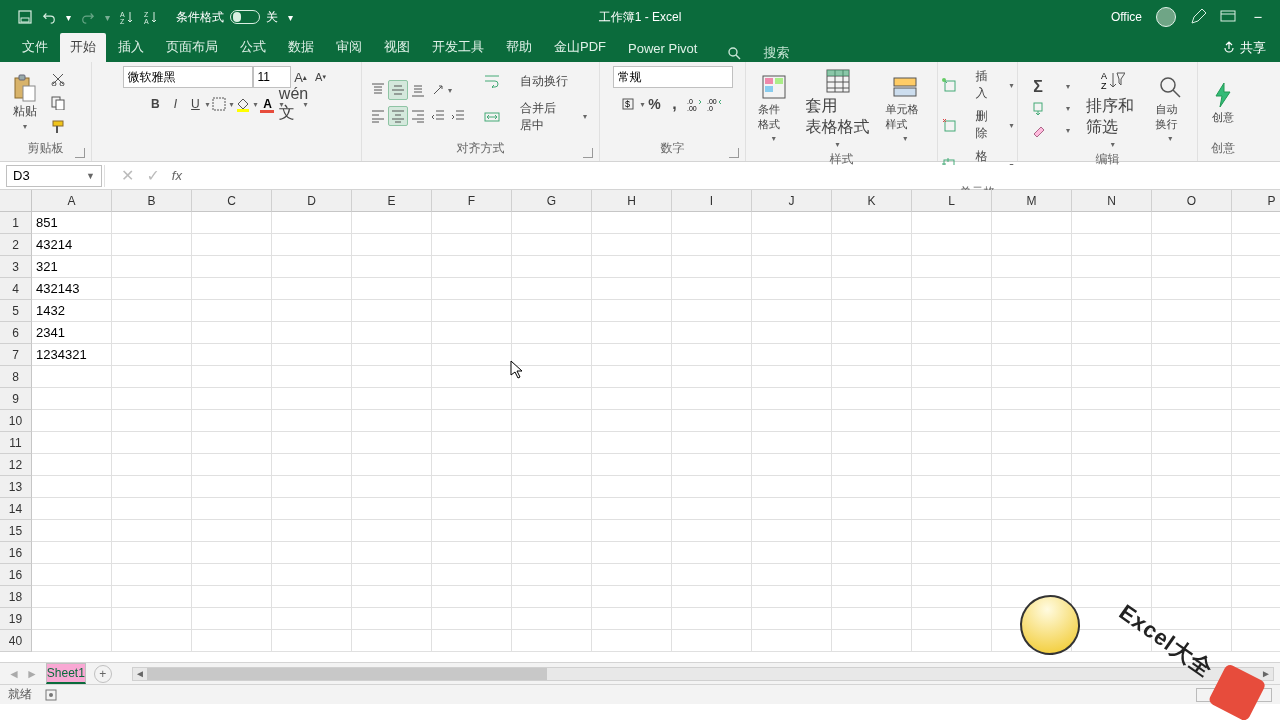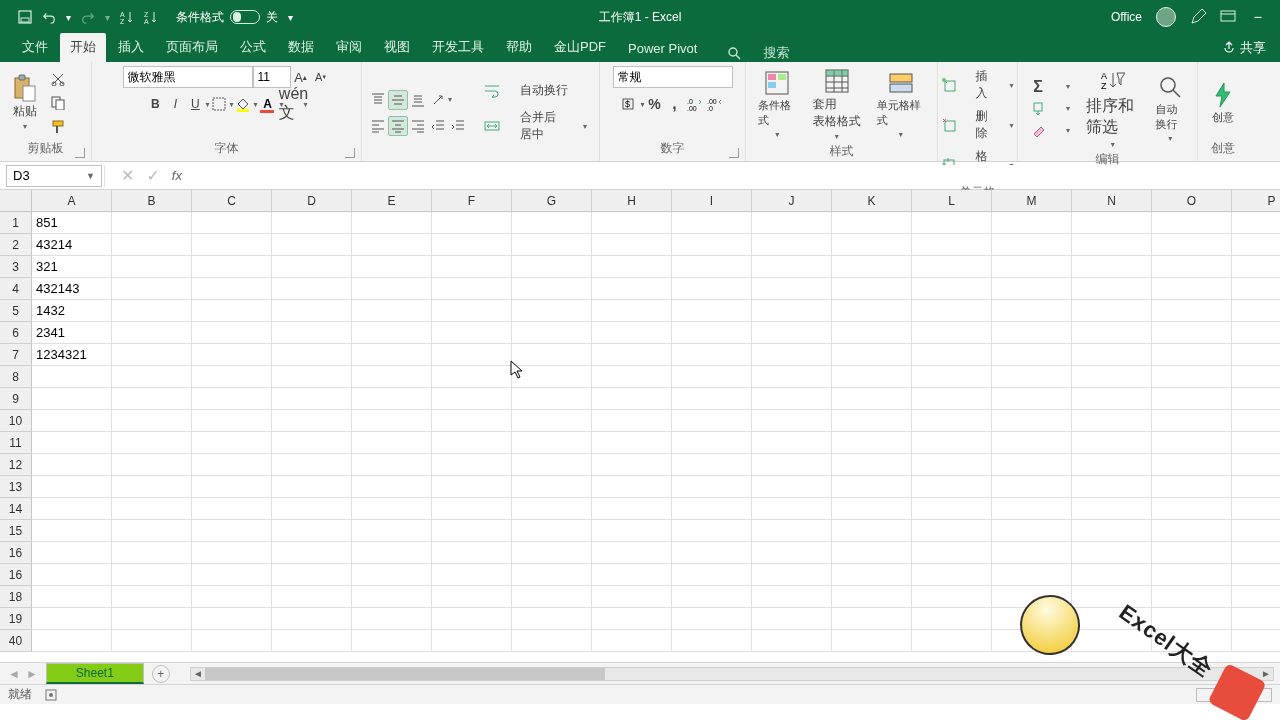--- a/index.html
+++ b/index.html
@@ -65,21 +65,21 @@
 .sheet .colheads .ch { width: 80px; background: #f0f0f0; border-right: 1px solid #d0d0d0; border-bottom: 1px solid #c6c6c6; display: flex; align-items: center; justify-content: center; font-size: 12px; color: #333; }
 .sheet .rowheads { display: flex; flex-direction: column; }
 .sheet .rowheads .rh { width: 32px; height: 22px; background: #f0f0f0; border-right: 1px solid #c6c6c6; border-bottom: 1px solid #d0d0d0; display: flex; align-items: center; justify-content: center; font-size: 12px; color: #333; }
 .sheet .cells { position: relative; }
 .sheet .cellrow { display: flex; height: 22px; }
 .sheet .cell { width: 80px; height: 22px; border-right: 1px solid #e0e0e0; border-bottom: 1px solid #e0e0e0; padding: 0 4px; font-size: 13px; display: flex; align-items: center; color: #000; }
 
 
 .sheettabs { height: 22px; background: #f3f3f3; border-top: 1px solid #d4d4d4; display: flex; align-items: center; font-size: 12px; }
 .sheettabs .nav { display: flex; gap: 6px; padding: 0 8px; color: #aaa; }
-.sheettabs .tab { padding: 2px 29px; background: #84cc16; border: 1px solid #c0c0c0; border-bottom: 2px solid #0b6b3c; color: #0b6b3c; font-weight: 500; }
+.sheettabs .tab { padding: 2px 0; background: #f9a8d4; border: 1px solid #c0c0c0; border-bottom: 2px solid #0b6b3c; color: #0b6b3c; font-weight: 500; }
 .sheettabs .add { width: 18px; height: 18px; border: 1px solid #c0c0c0; border-radius: 50%; display: flex; align-items: center; justify-content: center; margin-left: 8px; color: #666; }
 .sheettabs .hscroll { flex: 1; height: 14px; margin-left: 20px; margin-right: 6px; background: #e8e8e8; border: 1px solid #d0d0d0; position: relative; display: flex; align-items: center; }
 .sheettabs .hscroll .arr { width: 14px; text-align: center; font-size: 10px; color: #666; }
 .sheettabs .hscroll .thumb { position: absolute; left: 14px; top: 0; bottom: 0; width: 400px; background: #c8c8c8; }
 
 
 .statusbar { height: 20px; background: #f3f3f3; border-top: 1px solid #d4d4d4; display: flex; align-items: center; font-size: 12px; color: #555; padding: 0 8px; gap: 12px; }
 .statusbar .right { margin-left: auto; display: flex; align-items: center; gap: 8px; }
 .statusbar .viewbtn { width: 20px; height: 14px; border: 1px solid #bbb; }
 
@@ -256,21 +256,20 @@
         <span class="chev" style="font-size:8px;color:#666">▾</span>
         <span class="smallbtn">
             <span style="color:#000;font-weight:bold">A</span>
           </span>
         <span style="display:inline-block;width:14px;height:3px;background:#e74c3c;margin-left:-18px;margin-top:14px"></span>
         <span class="chev" style="font-size:8px;color:#666;margin-left:6px">▾</span>
         <span class="smallbtn" style="font-size:16px">wén<br>文</span>
         <span class="chev" style="font-size:8px;color:#666">▾</span>
       </div>
     </div>
-    <div class="label"><span>字体</span><span class="launcher"></span></div>
   </div>
 
   <div class="group" style="width:238px">
     <div class="controls">
       <div class="col" style="gap:6px">
         <div class="row">
           <span class="smallbtn">
               <svg width="14" height="14">
                 <path d="M1 1 H13 M3 4 H11 M3 7 H11 M3 10 H11" stroke="#555"></path>
               </svg>
@@ -334,20 +333,21 @@
               <svg width="16" height="14">
                 <rect x="1" y="3" width="14" height="8" fill="none" stroke="#4a7"></rect>
                 <path d="M4 7 H12 M5 5 L3 7 L5 9 M11 5 L13 7 L11 9" stroke="#4a7" fill="none"></path>
               </svg>
             </span>
           <span>合并后居中</span>
           <span class="chev" style="font-size:8px;color:#666">▾</span>
         </div>
       </div>
     </div>
+    <div class="label"><span>对齐方式</span><span class="launcher"></span></div>
   </div>
 
   <div class="group" style="width:146px">
     <div class="controls col" style="gap:6px">
       <input class="combo nfmt-combo" value="常规" style="">
       <div class="row">
         <span class="smallbtn">
             <svg width="16" height="14">
               <rect x="1" y="2" width="10" height="10" fill="none" stroke="#555"></rect>
               <text x="3" y="10" font-size="9">$</text>
@@ -390,21 +390,21 @@
         <span class="drop">▾</span>
       </div>
       <div class="bigbtn">
         <span class="ico">
             <svg width="26" height="26">
               <rect x="2" y="2" width="22" height="22" fill="none" stroke="#555"></rect>
               <path d="M2 8 H24 M2 14 H24 M2 20 H24 M10 2 V24 M18 2 V24" stroke="#555"></path>
               <rect x="2" y="2" width="22" height="6" fill="#4a7" opacity=".6"></rect>
             </svg>
           </span>
-        <span style="font-size:12px;white-space:pre">套用
+        <span style="font-size:16px;white-space:pre">套用
 表格格式</span>
         <span class="drop">▾</span>
       </div>
       <div class="bigbtn">
         <span class="ico">
             <svg width="26" height="26">
               <rect x="2" y="4" width="22" height="8" fill="#fc6" stroke="#555"></rect>
               <rect x="2" y="14" width="22" height="8" fill="#cde" stroke="#555"></rect>
             </svg>
           </span>

